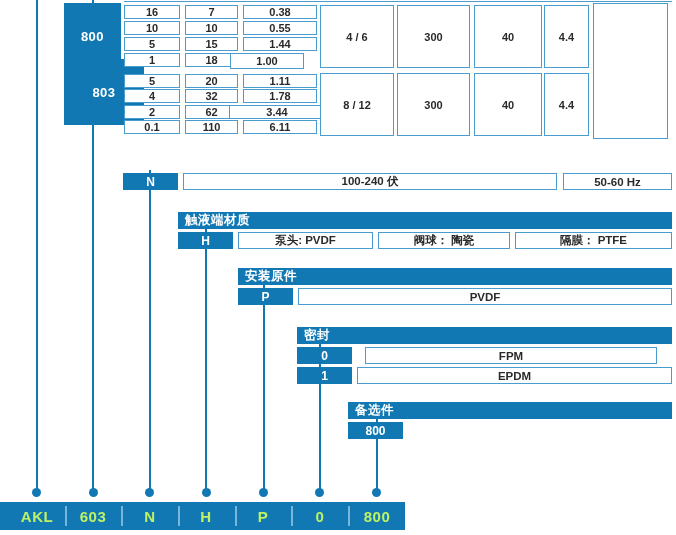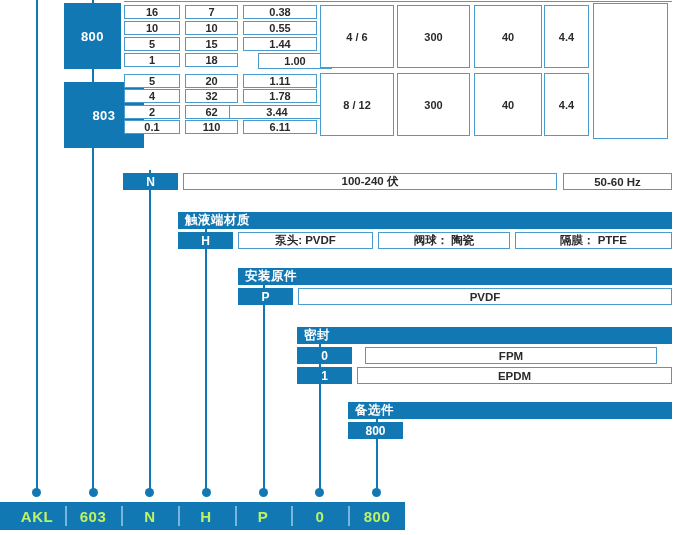--- a/index.html
+++ b/index.html
@@ -32,34 +32,34 @@
   <div class="vline" style="left:92px;top:0;height:493px"></div>
   <div class="vline" style="left:149px;top:170px;height:323px"></div>
   <div class="vline" style="left:205px;top:229px;height:264px"></div>
   <div class="vline" style="left:263px;top:285px;height:208px"></div>
   <div class="vline" style="left:319px;top:344px;height:149px"></div>
   <div class="vline" style="left:376px;top:419px;height:74px"></div>
 
   <div class="hline" style="left:124px;top:1px;width:548px"></div>
 
   <div class="bbox big" style="left:64px;top:3px;width:57px;height:66px">800</div>
-  <div class="bbox big" style="left:64px;top:82px;width:80px;height:66px">803</div>
+  <div class="bbox big" style="left:64px;top:59px;width:80px;height:66px">803</div>
 
   <div class="cell" style="left:124px;top:5px;width:56px;height:14px">16</div>
   <div class="cell" style="left:185px;top:5px;width:53px;height:14px">7</div>
   <div class="cell" style="left:243px;top:5px;width:74px;height:14px">0.38</div>
   <div class="cell" style="left:124px;top:21px;width:56px;height:14px">10</div>
   <div class="cell" style="left:185px;top:21px;width:53px;height:14px">10</div>
   <div class="cell" style="left:243px;top:21px;width:74px;height:14px">0.55</div>
   <div class="cell" style="left:124px;top:37px;width:56px;height:14px">5</div>
   <div class="cell" style="left:185px;top:37px;width:53px;height:14px">15</div>
   <div class="cell" style="left:243px;top:37px;width:74px;height:14px">1.44</div>
   <div class="cell" style="left:124px;top:53px;width:56px;height:14px">1</div>
   <div class="cell" style="left:185px;top:53px;width:53px;height:14px">18</div>
-  <div class="cell" style="left:258px;top:53px;width:74px;height:16px">1.00</div>
+  <div class="cell" style="left:230px;top:53px;width:74px;height:16px">1.00</div>
 
   <div class="cell" style="left:320px;top:5px;width:74px;height:63px">4 / 6</div>
   <div class="cell" style="left:397px;top:5px;width:73px;height:63px">300</div>
   <div class="cell" style="left:474px;top:5px;width:68px;height:63px">40</div>
   <div class="cell" style="left:544px;top:5px;width:45px;height:63px">4.4</div>
 
   <div class="cell" style="left:124px;top:74px;width:56px;height:14px">5</div>
   <div class="cell" style="left:185px;top:74px;width:53px;height:14px">20</div>
   <div class="cell" style="left:243px;top:74px;width:74px;height:14px">1.11</div>
   <div class="cell" style="left:124px;top:89px;width:56px;height:14px">4</div>

